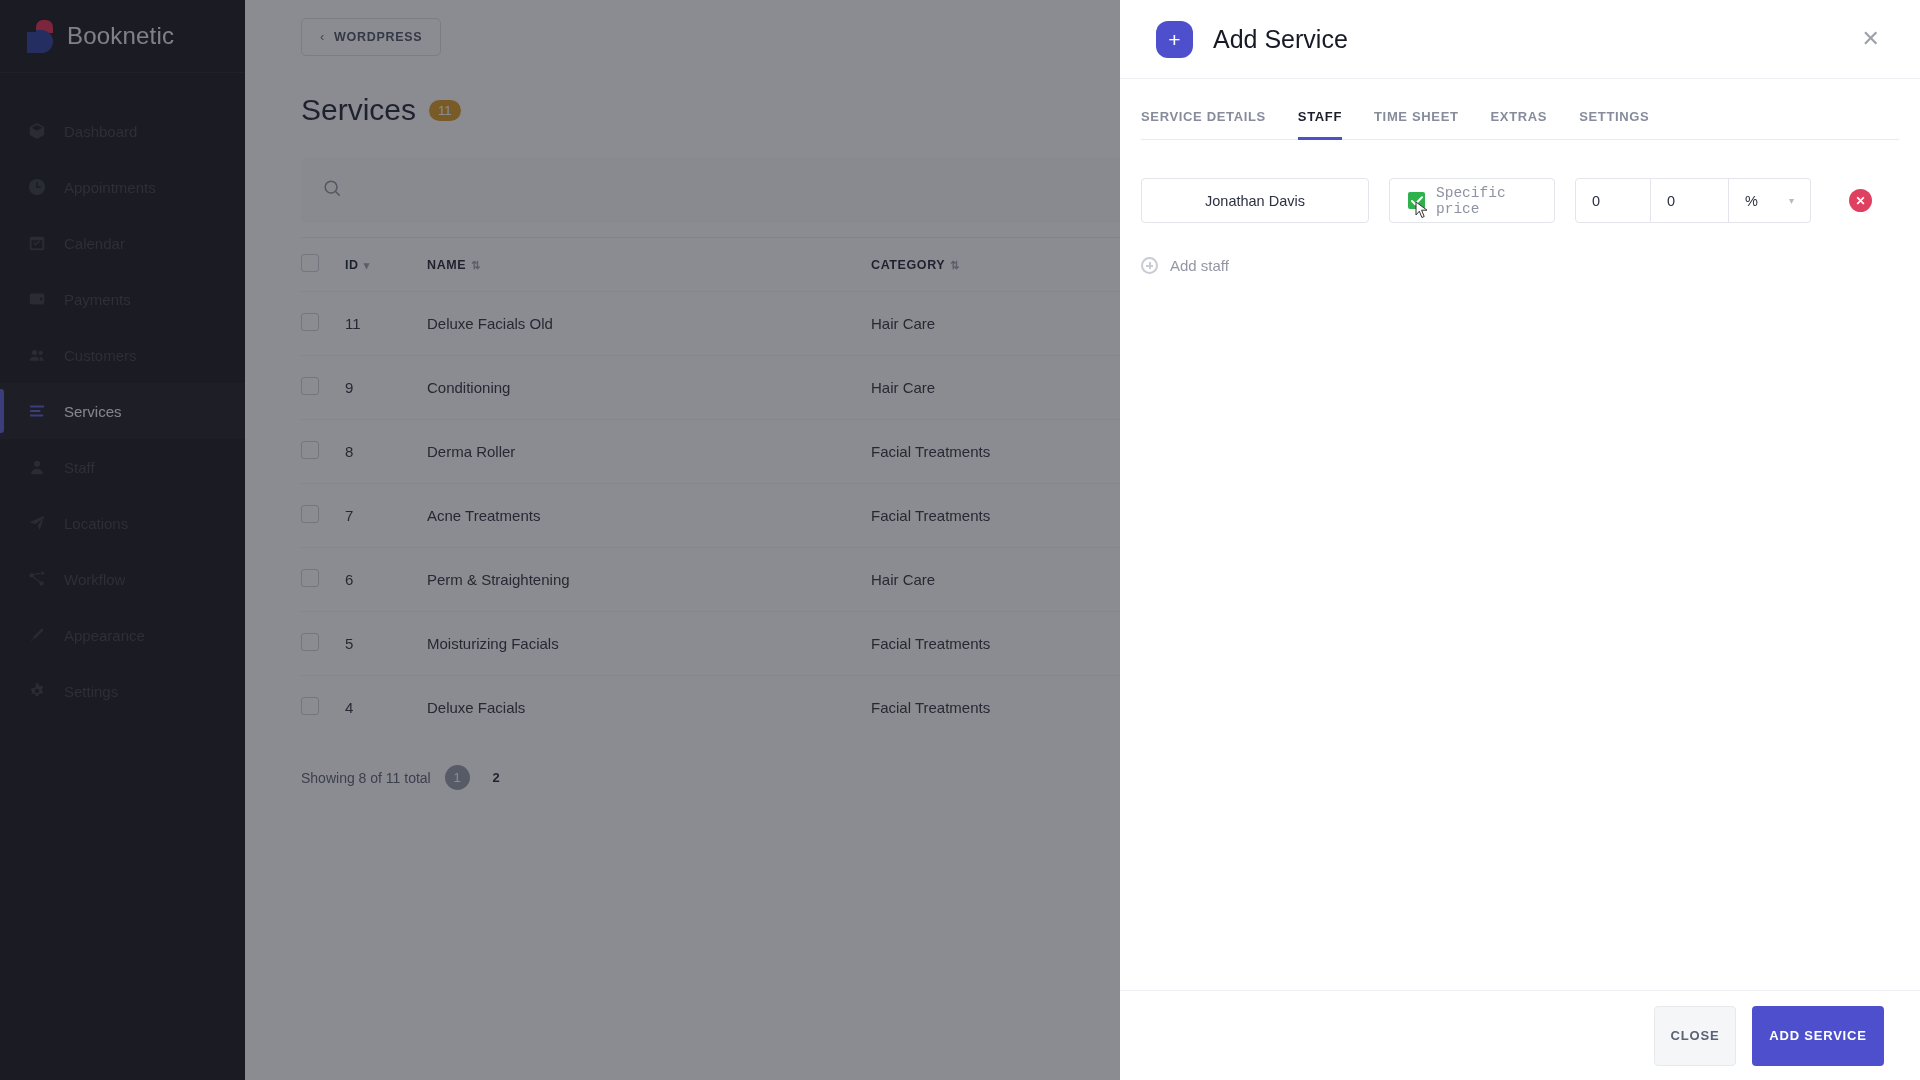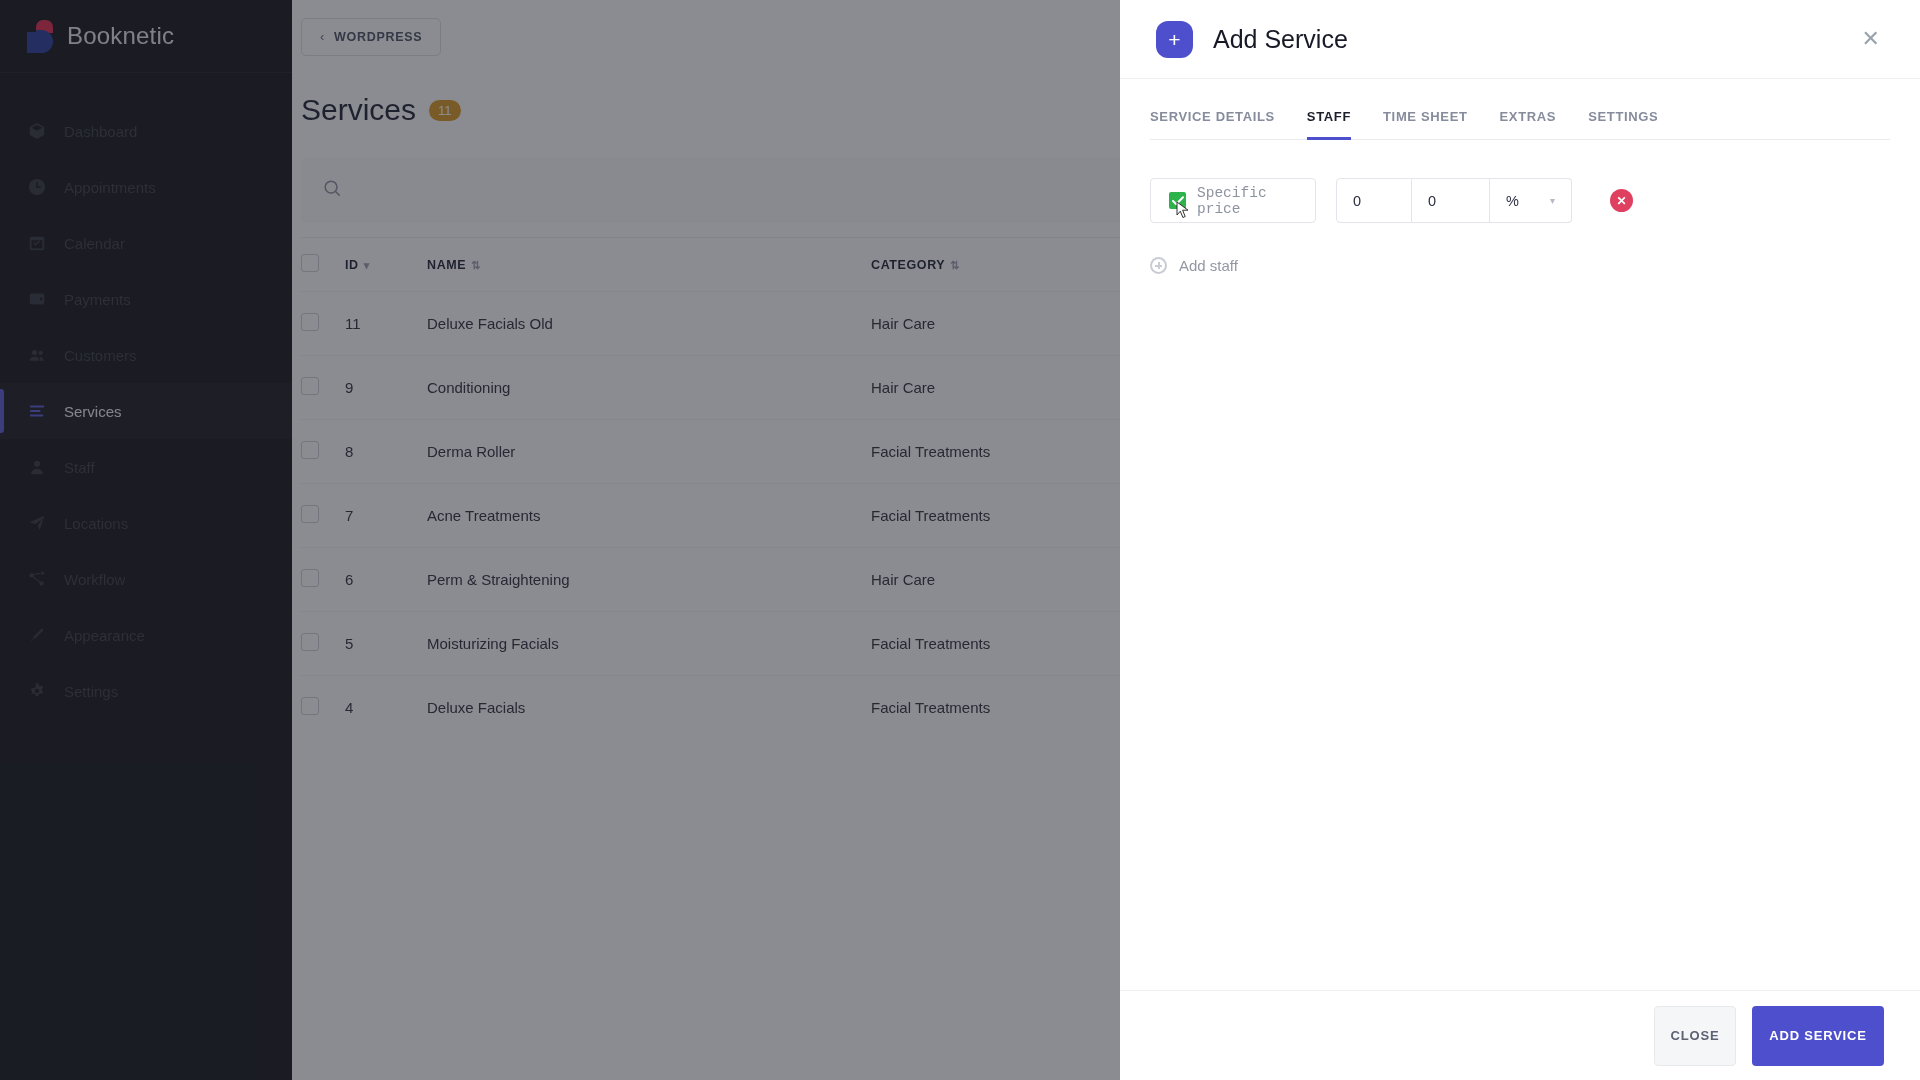--- a/index.html
+++ b/index.html
@@ -9,21 +9,21 @@
     font-family: "Liberation Sans", sans-serif;
     background: #ffffff;
   }
 
   
   .app { position: relative; width: 1920px; height: 1080px; }
 
   
   .sidebar {
     position: absolute; left: 0; top: 0;
-    width: 292px; height: 1080px;
+    width: 245px; height: 1080px;
     background: #131419;
     z-index: 1;
   }
   .brand {
     display: flex; align-items: center;
     height: 73px; padding-left: 27px;
     border-bottom: 1px solid #1e1f26;
   }
   .brand-logo {
     position: relative; width: 26px; height: 33px; margin-right: 14px;
@@ -165,21 +165,21 @@
     display: flex; align-items: center; justify-content: center;
     font-size: 21px; line-height: 1; margin-right: 20px;
     cursor: pointer;
   }
   .modal-title { font-size: 25px; color: #171a26; }
   .modal-close {
     margin-left: auto; font-size: 22px; color: #9aa3ac;
     cursor: pointer; line-height: 1; padding: 6px;
   }
 
-  .modal-body { flex: 1 1 auto; padding: 0 30px; overflow: hidden; }
+  .modal-body { flex: 1 1 auto; padding: 0 21px; overflow: hidden; }
 
   .tabs {
     display: flex; gap: 32px;
     border-bottom: 1px solid #e9eaee;
     padding-top: 30px;
   }
   .tab {
     font-size: 13px; font-weight: 700; letter-spacing: .65px;
     color: #868c9c; padding-bottom: 13px; cursor: pointer;
     border-bottom: 3px solid transparent; margin-bottom: -1px;
@@ -459,20 +459,25 @@
           </tr>
         <tr>
             <td><span class="cbx"></span></td>
             <td>4</td>
             <td>Deluxe Facials</td>
             <td>Facial Treatments</td>
           </tr>
       </tbody>
     </table>
 
+    <div class="pager">
+      <span>Showing 8 of 11 total</span>
+      <span class="pg cur">1</span>
+      <span class="pg num">2</span>
+    </div>
   </section>
 
   <div class="overlay"></div>
 
   <div class="modal">
     <div class="modal-head">
       <span class="plus-badge">+</span>
       <span class="modal-title">Add Service</span>
       <span class="modal-close">✕</span>
     </div>
@@ -480,20 +485,21 @@
     <div class="modal-body">
       <div class="tabs">
         <div class="tab">SERVICE DETAILS</div>
         <div class="tab active">STAFF</div>
         <div class="tab">TIME SHEET</div>
         <div class="tab">EXTRAS</div>
         <div class="tab">SETTINGS</div>
       </div>
 
       <div class="staff-row">
+        <div class="fld fld-staff">Jonathan Davis</div>
 
         <div class="fld fld-price">
           <span class="chkbox">
             <svg width="12" height="10" viewBox="0 0 12 10">
                 <path d="M1 5l3.2 3.2L11 1.3" fill="none" stroke="#fff" stroke-width="2" stroke-linecap="round" stroke-linejoin="round"></path>
               </svg>
             <span class="cursor-ico">
               <svg width="14" height="19" viewBox="0 0 14 19">
                   <path d="M1 1l11 8.2H6.6l2.6 6.3-2.3 1-2.6-6.3L1 14V1z" fill="#fff" stroke="#333" stroke-width="1"></path>
                 </svg>

